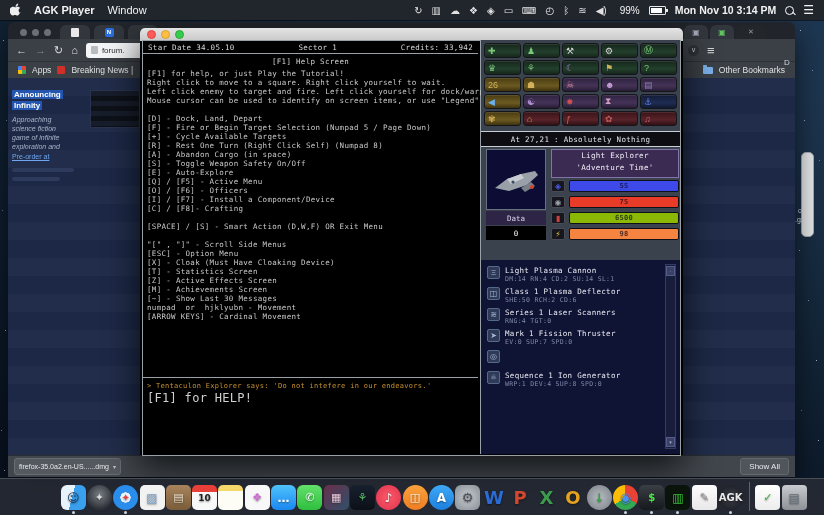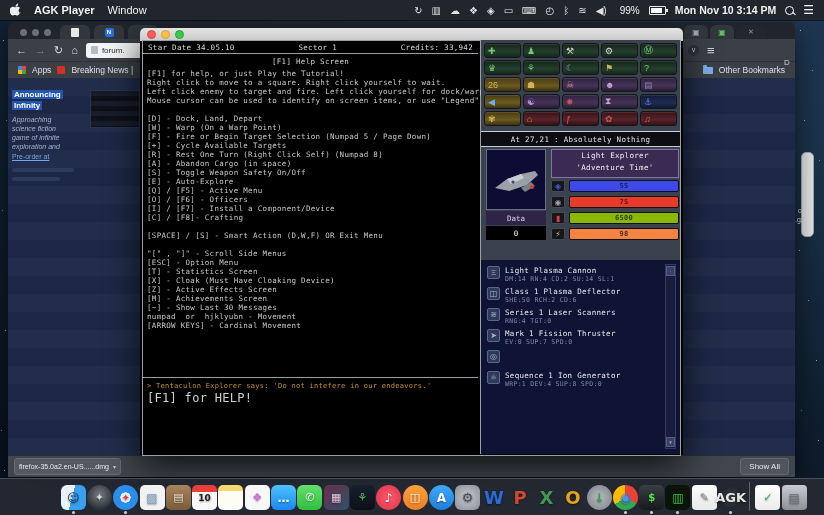--- a/index.html
+++ b/index.html
@@ -258,38 +258,37 @@
 
   <div class="helptitle mono">[F1] Help Screen</div>
   <div class="helpbody mono">
 
   <div class="hline">[F1] for help, or just Play the Tutorial!</div>
       <div class="hline">Right click to move to a square. Right click yourself to wait.</div>
       <div class="hline">Left click enemy to target and fire. Left click yourself for dock/warp.</div>
       <div class="hline">Mouse cursor can be used to identify on screen items, or use "Legend".</div>
       <div class="hline"></div>
       <div class="hline">[D] - Dock, Land, Depart</div>
-      <div class="hline">[W] - Warp (On a Warp Point)</div>
       <div class="hline">[F] - Fire or Begin Target Selection (Numpad 5 / Page Down)</div>
       <div class="hline">[+] - Cycle Available Targets</div>
       <div class="hline">[R] - Rest One Turn (Right Click Self) (Numpad 8)</div>
       <div class="hline">[A] - Abandon Cargo (in space)</div>
       <div class="hline">[S] - Toggle Weapon Safety On/Off</div>
       <div class="hline">[E] - Auto-Explore</div>
       <div class="hline">[Q] / [F5] - Active Menu</div>
       <div class="hline">[O] / [F6] - Officers</div>
       <div class="hline">[I] / [F7] - Install a Component/Device</div>
       <div class="hline">[C] / [F8]- Crafting</div>
       <div class="hline"></div>
       <div class="hline">[SPACE] / [S] - Smart Action (D,W,F) OR Exit Menu</div>
       <div class="hline"></div>
       <div class="hline">"[" , "]" - Scroll Side Menus</div>
       <div class="hline">[ESC] - Option Menu</div>
+      <div class="hline">[X] - Cloak (Must Have Cloaking Device)</div>
       <div class="hline">[T] - Statistics Screen</div>
-      <div class="hline">[X] - Cloak (Must Have Cloaking Device)</div>
       <div class="hline">[Z] - Active Effects Screen</div>
       <div class="hline">[M] - Achievements Screen</div>
       <div class="hline">[~] - Show Last 30 Messages</div>
       <div class="hline">numpad  or  hjklyubn - Movement</div>
       <div class="hline">[ARROW KEYS] - Cardinal Movement</div>
     </div>
 
   <div class="msgsep"></div>
   <div class="msg1 mono">&gt; Tentaculon Explorer says: 'Do not intefere in our endeavors.'</div>
   <div class="msg2 mono">[F1] for HELP!</div>
@@ -617,21 +616,21 @@
         <span class="dtile" style="background: rgb(10, 20, 10); color: rgb(53, 192, 53); border-radius: 5px; font-size: 12px;">▥</span>
         <span class="ddot" style="opacity: 1;"></span>
       </div>
 
       <div class="ditem" title="textedit">
         <span class="dtile" style="background: linear-gradient(rgb(253, 253, 253), rgb(232, 232, 232)); color: rgb(136, 136, 136); border-radius: 4px; font-size: 11px;">✎</span>
         <span class="ddot" style="opacity: 0;"></span>
       </div>
 
       <div class="ditem" title="agk-player">
-        <span class="dtile" style="background: radial-gradient(circle, rgb(58, 62, 70), rgb(22, 24, 30)); color: rgb(232, 232, 232); border-radius: 50%; font-size: 13px;">AGK</span>
+        <span class="dtile" style="background: radial-gradient(circle, rgb(58, 62, 70), rgb(22, 24, 30)); color: rgb(232, 232, 232); border-radius: 50%; font-size: 10px;">AGK</span>
         <span class="ddot" style="opacity: 1;"></span>
       </div>
     </div>
   <div class="dsep"></div>
   <div class="dlist">
 
       <div class="ditem" title="downloads-document">
         <span class="dtile" style="background: linear-gradient(rgb(255, 255, 255), rgb(236, 236, 236)); color: rgb(63, 174, 74); border-radius: 4px; font-size: 11px;">✓</span>
         <span class="ddot" style="opacity: 0;"></span>
       </div>

